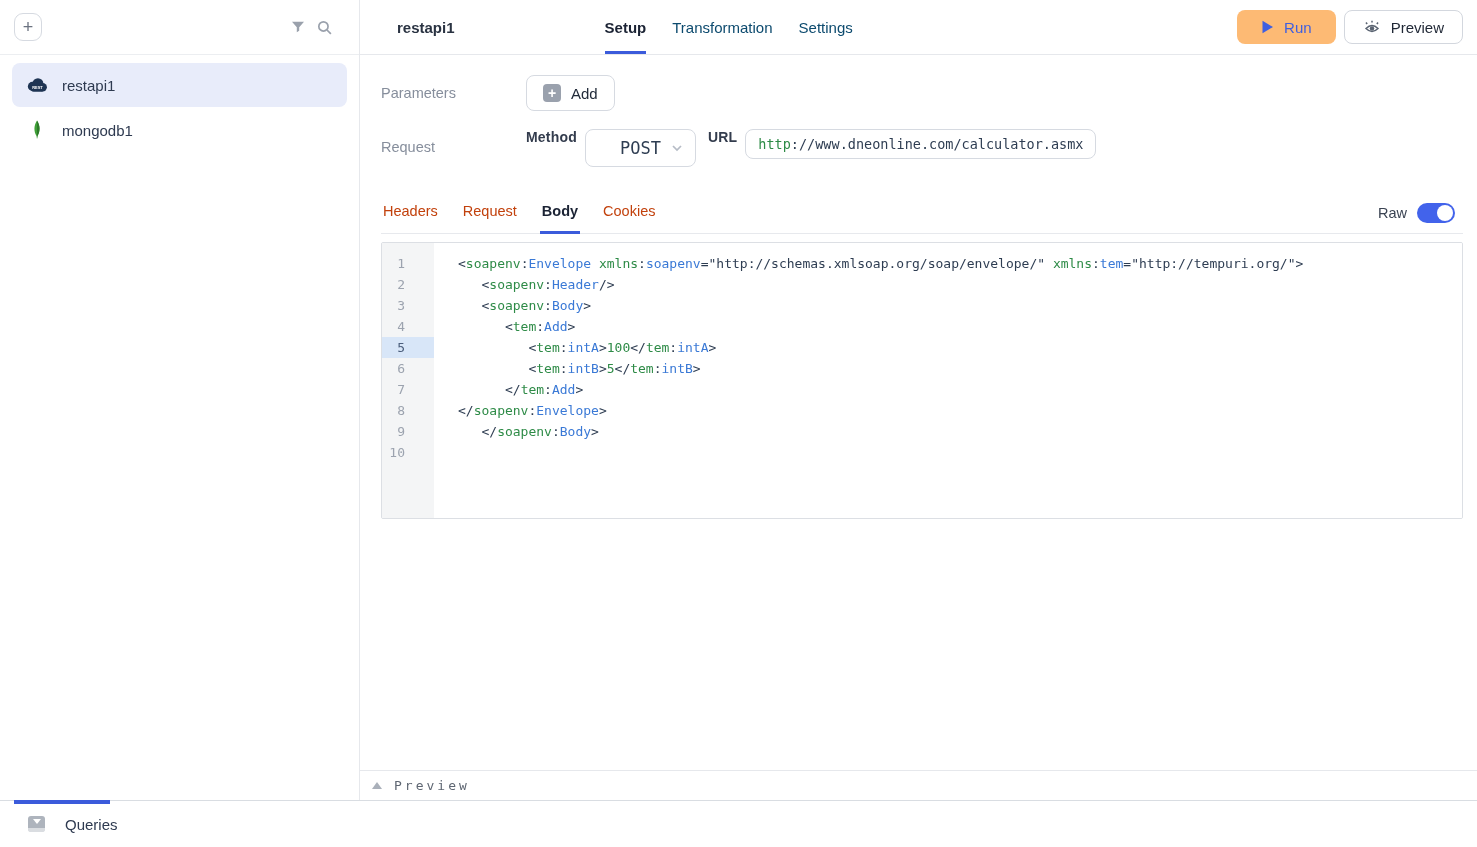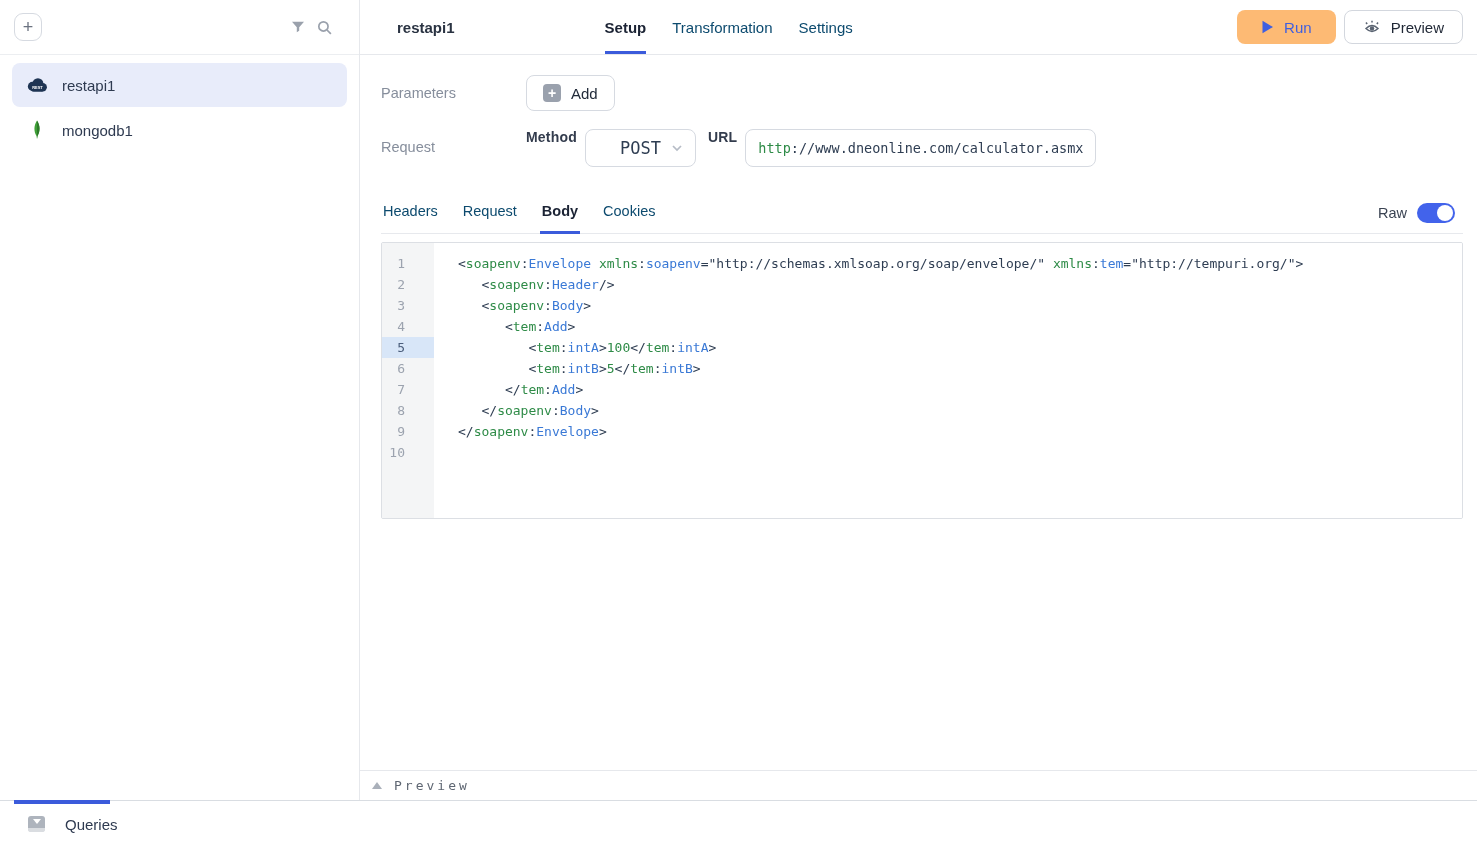--- a/index.html
+++ b/index.html
@@ -40,28 +40,28 @@
   .add-btn { display:flex; align-items:center; gap:10px; height:36px; padding:0 16px; border:1px solid #d6dae1;
     border-radius:8px; background:#fff; font-size:15px; color:#222b3a; cursor:pointer; font-family:inherit; }
   .plus-sq { width:18px; height:18px; border-radius:4px; background:#9aa1ad; color:#fff; font-size:14px; font-weight:bold;
     display:flex; align-items:center; justify-content:center; line-height:1; }
   .field-col { display:flex; flex-direction:row; gap:8px;text-align:right; }
   .field-label { font-size:14px; font-weight:600; color:#333c4d; letter-spacing:.2px; }
   .method-box { width:111px; height:38px; border:1px solid #d6dae1; border-radius:8px; display:flex; align-items:center;
     padding:0 10px 0 14px; gap:8px; cursor:pointer; background:#fff; }
   .method-box .val { flex:1; font-family:"DejaVu Sans Mono", monospace; font-size:17px; color:#2e3d52; }
   .url-col { flex:1; margin-left:12px; }
-  .url-input { height:38px; border:1px solid #d6dae1; border-radius:8px; display:flex; align-items:center; padding:0 12px;
+  .url-input { height:30px; border:1px solid #d6dae1; border-radius:8px; display:flex; align-items:center; padding:0 12px;
     font-family:"DejaVu Sans Mono", monospace; font-size:13.5px; background:#fff; white-space:pre; }
   .url-scheme { color:#2e8b47; }
   .url-rest { color:#2e3d52; }
 
   .body-tabs-row { display:flex; align-items:flex-end; border-bottom:1px solid #e7e9ed; margin-top:28px; padding-right:8px; }
   .body-tabs { display:flex; gap:21px; }
-  .body-tab { font-size:14.5px; color:#0c4a6e; padding:8px 2px 12px; border-bottom:3px solid transparent;
+  .body-tab { font-size:14.5px; color:#c2410c; padding:8px 2px 12px; border-bottom:3px solid transparent;
     margin-bottom:-1px; cursor:pointer; }
   .body-tab.active { color:#1b2334; font-weight:600; border-bottom-color:#3b5bdb; }
   .raw-wrap { margin-left:auto; display:flex; align-items:center; gap:10px; padding-bottom:10px; }
   .raw-label { font-size:14.5px; color:#3a4352; }
   .toggle { width:38px; height:20px; border-radius:10px; background:#4263eb; position:relative; cursor:pointer; }
   .toggle .knob { position:absolute; top:2px; right:2px; width:16px; height:16px; border-radius:50%; background:#fff; }
 
   
   .editor { margin-top:8px; height:277px; border:1px solid #dcdfe4; border-radius:2px; display:flex; overflow:hidden;
     font-family:"DejaVu Sans Mono", monospace; font-size:13px; line-height:21px; }
@@ -229,22 +229,22 @@
             <div class="ln">10</div>
           </div>
         <div class="code">
             <div class="code-line"><span class="tok-p">&lt;</span><span class="tok-g">soapenv</span><span class="tok-p">:</span><span class="tok-b">Envelope</span><span class="tok-p"> </span><span class="tok-g">xmlns</span><span class="tok-p">:</span><span class="tok-b">soapenv</span><span class="tok-p">="http://schemas.xmlsoap.org/soap/envelope/" </span><span class="tok-g">xmlns</span><span class="tok-p">:</span><span class="tok-b">tem</span><span class="tok-p">="http://tempuri.org/"&gt;</span></div>
             <div class="code-line"><span class="tok-p">   &lt;</span><span class="tok-g">soapenv</span><span class="tok-p">:</span><span class="tok-b">Header</span><span class="tok-p">/&gt;</span></div>
             <div class="code-line"><span class="tok-p">   &lt;</span><span class="tok-g">soapenv</span><span class="tok-p">:</span><span class="tok-b">Body</span><span class="tok-p">&gt;</span></div>
             <div class="code-line"><span class="tok-p">      &lt;</span><span class="tok-g">tem</span><span class="tok-p">:</span><span class="tok-b">Add</span><span class="tok-p">&gt;</span></div>
             <div class="code-line"><span class="tok-p">         &lt;</span><span class="tok-g">tem</span><span class="tok-p">:</span><span class="tok-b">intA</span><span class="tok-p">&gt;</span><span class="tok-g">100</span><span class="tok-p">&lt;/</span><span class="tok-g">tem</span><span class="tok-p">:</span><span class="tok-b">intA</span><span class="tok-p">&gt;</span></div>
             <div class="code-line"><span class="tok-p">         &lt;</span><span class="tok-g">tem</span><span class="tok-p">:</span><span class="tok-b">intB</span><span class="tok-p">&gt;</span><span class="tok-g">5</span><span class="tok-p">&lt;/</span><span class="tok-g">tem</span><span class="tok-p">:</span><span class="tok-b">intB</span><span class="tok-p">&gt;</span></div>
             <div class="code-line"><span class="tok-p">      &lt;/</span><span class="tok-g">tem</span><span class="tok-p">:</span><span class="tok-b">Add</span><span class="tok-p">&gt;</span></div>
+            <div class="code-line"><span class="tok-p">&lt;/</span><span class="tok-g">soapenv</span><span class="tok-p">:</span><span class="tok-b">Envelope</span><span class="tok-p">&gt;</span></div>
             <div class="code-line"><span class="tok-p">   &lt;/</span><span class="tok-g">soapenv</span><span class="tok-p">:</span><span class="tok-b">Body</span><span class="tok-p">&gt;</span></div>
-            <div class="code-line"><span class="tok-p">&lt;/</span><span class="tok-g">soapenv</span><span class="tok-p">:</span><span class="tok-b">Envelope</span><span class="tok-p">&gt;</span></div>
             <div class="code-line"> </div>
           </div>
       </div>
 
     </div>
 
     <div class="preview-bar">
       <span class="tri-up"></span>
       <span class="preview-bar-label">Preview</span>
     </div>

